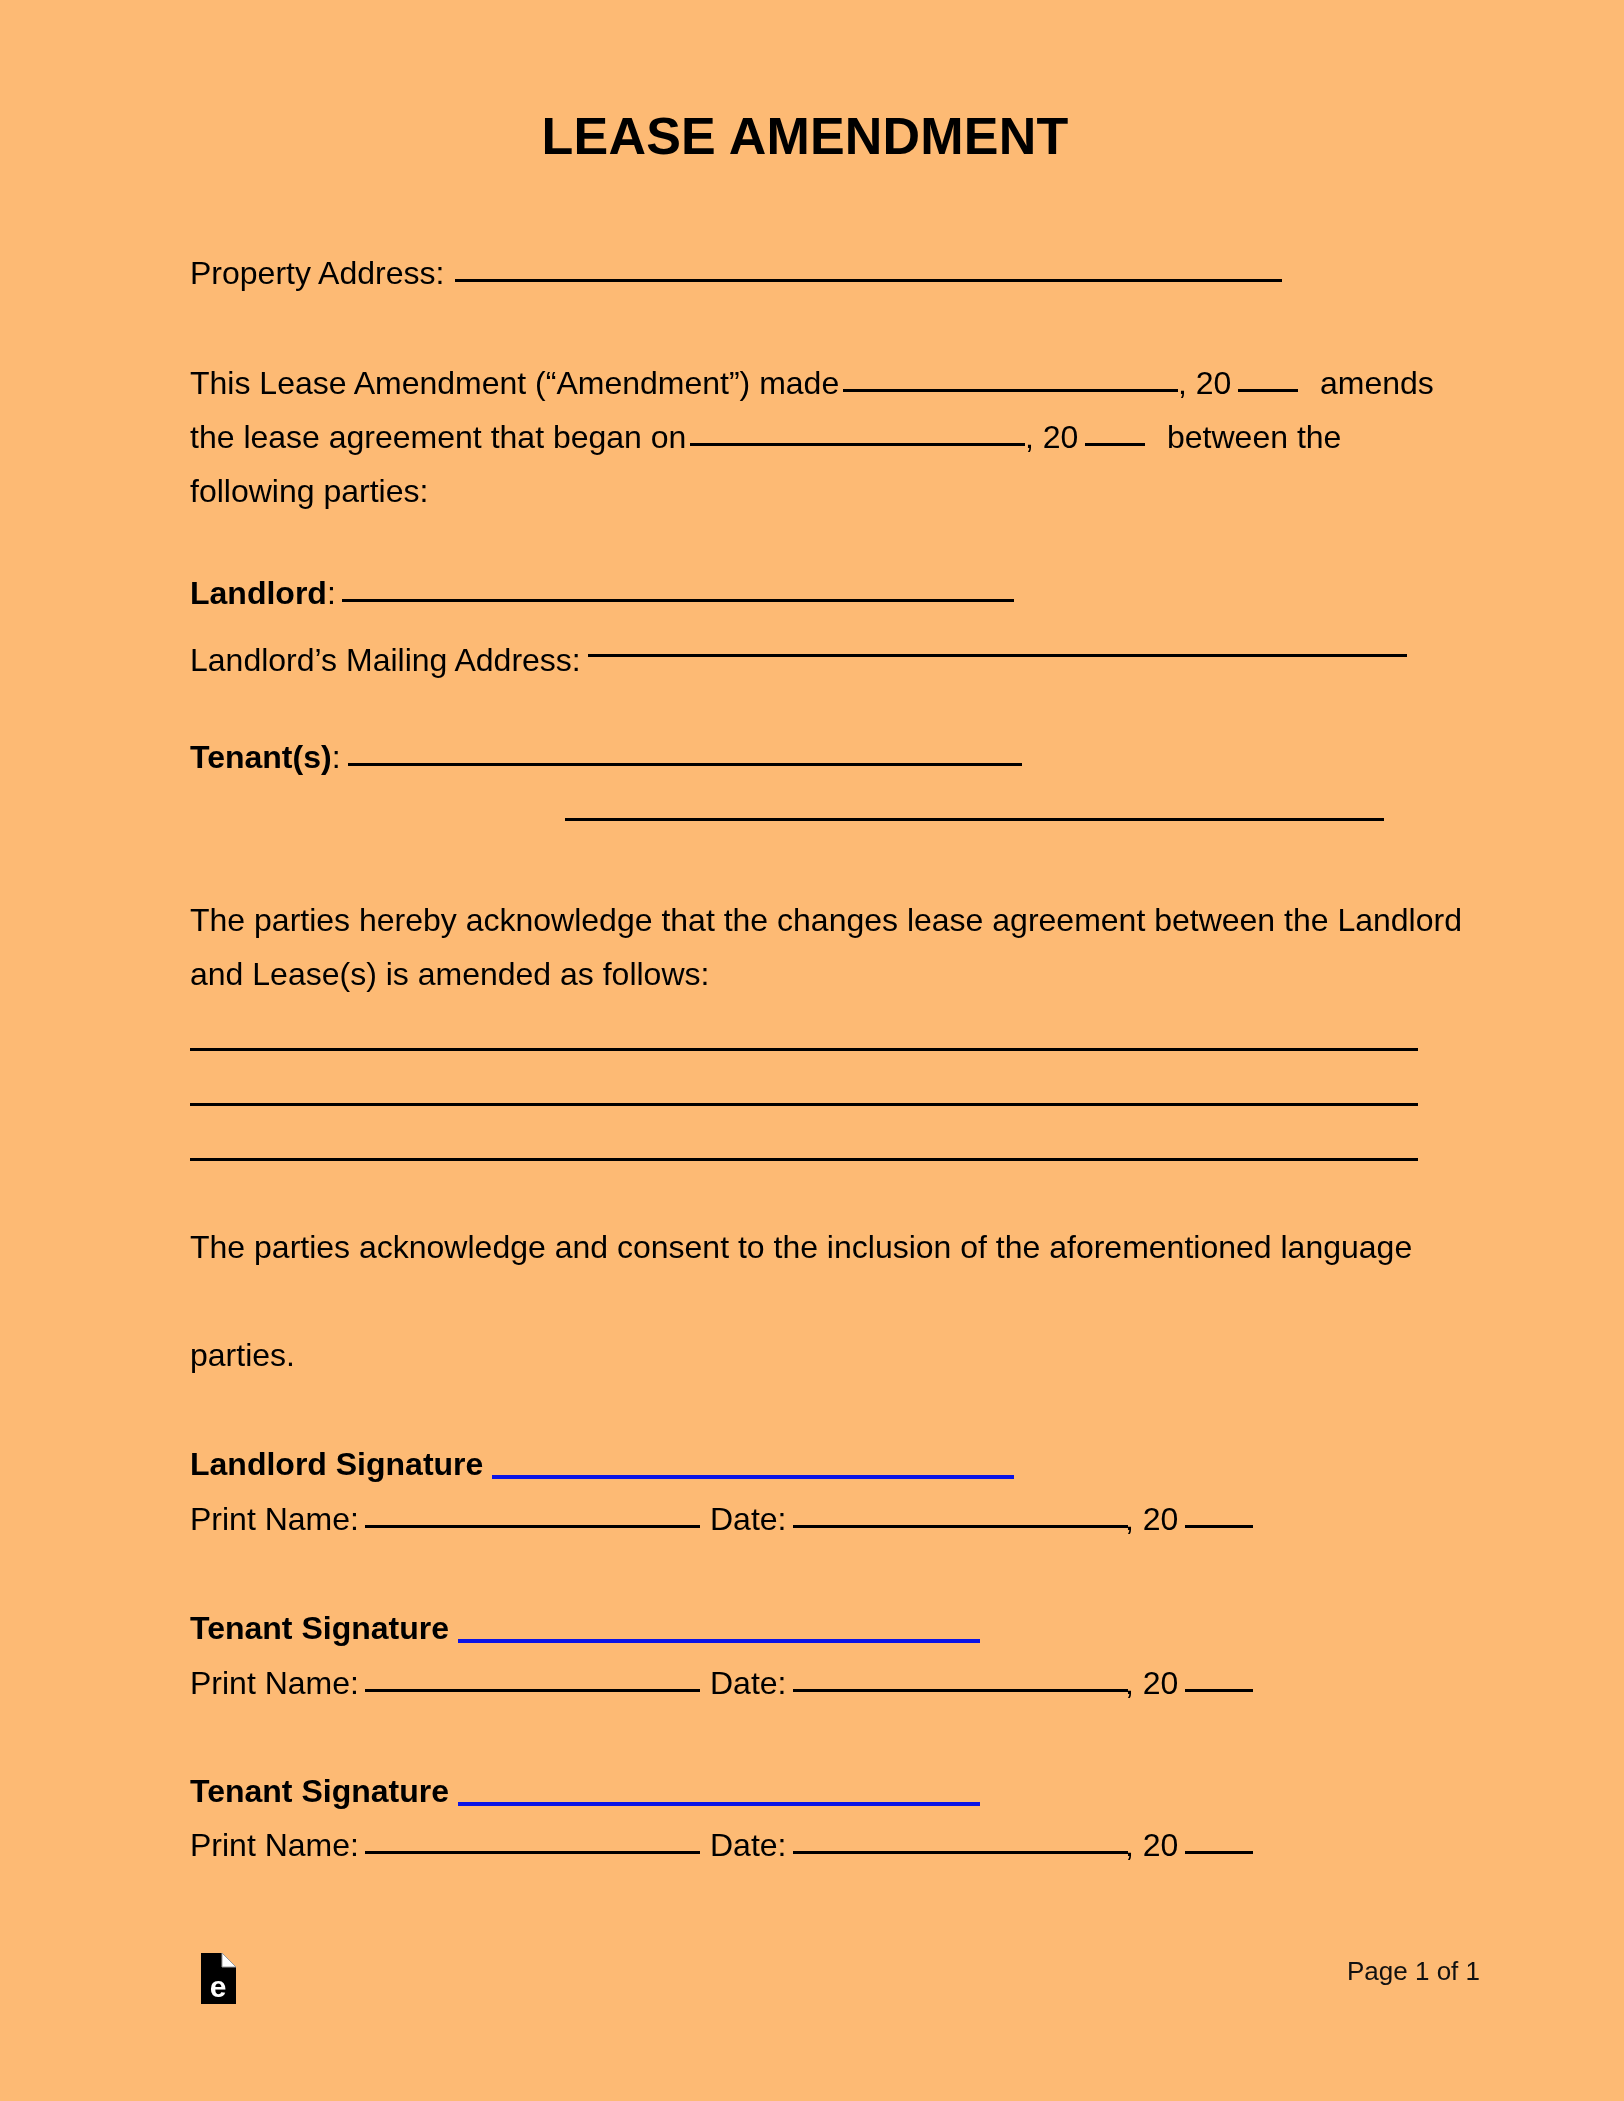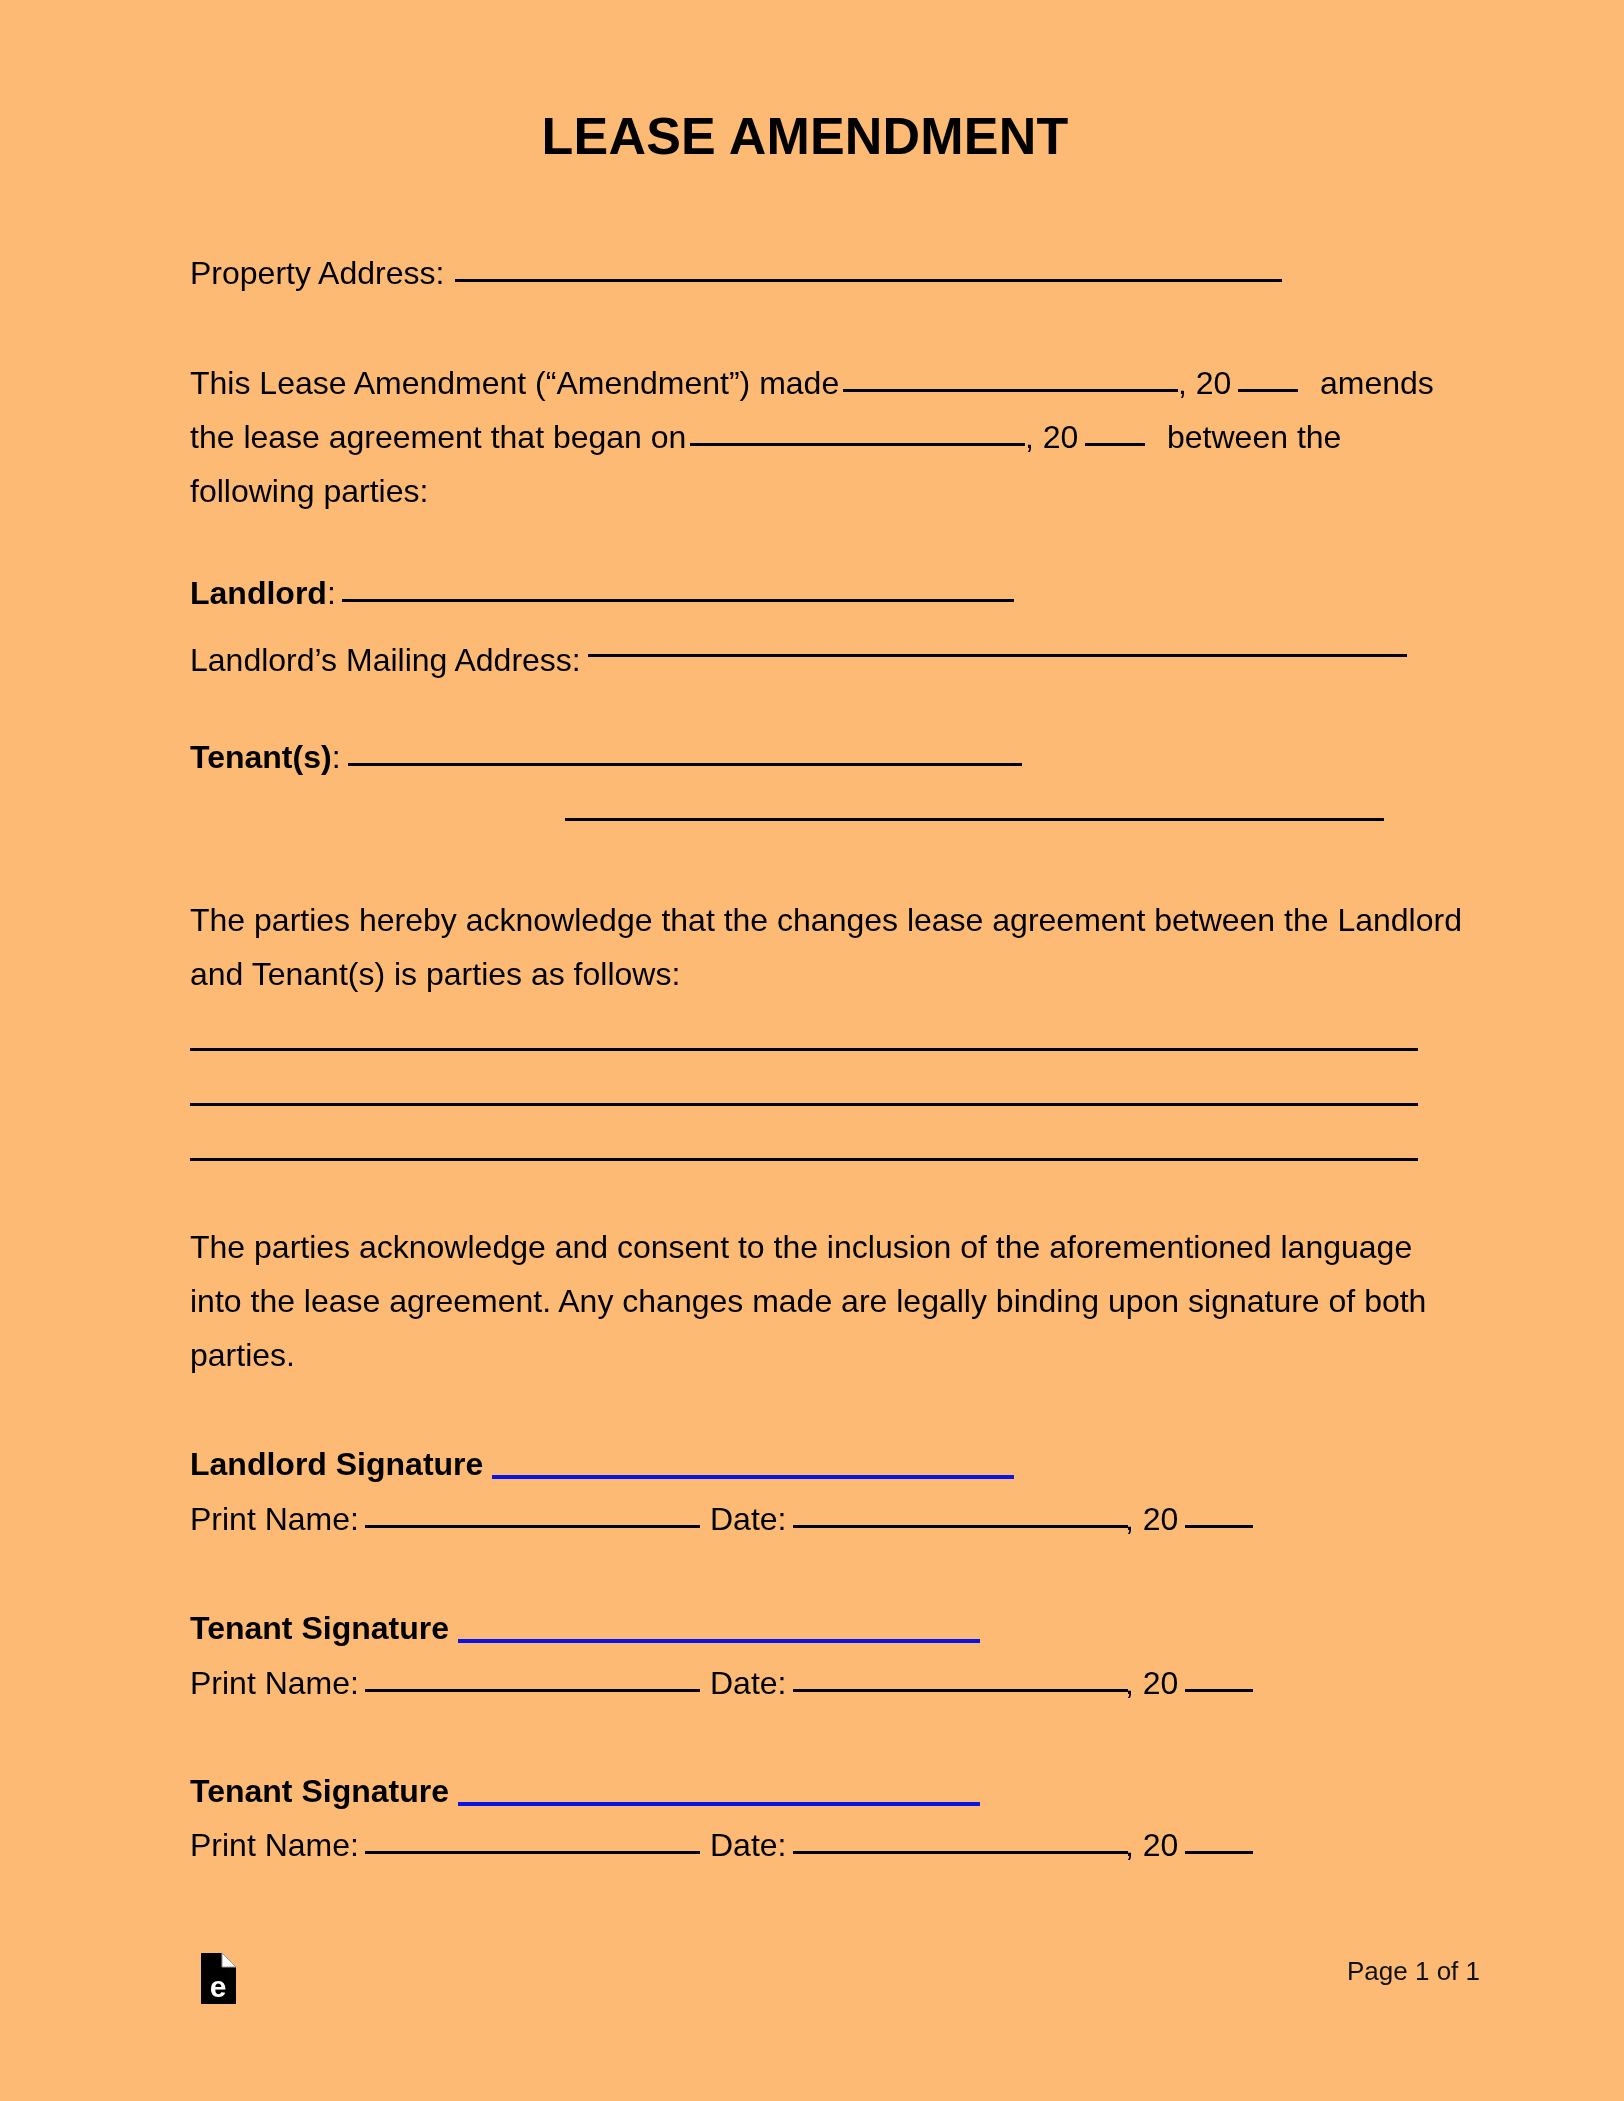--- a/index.html
+++ b/index.html
@@ -65,32 +65,29 @@
     <span class="txt" style="left:0"><span class="b">Tenant(s)</span><span>:</span></span>
   </div>
   <div class="line" style="left:348px; top:763px; width:674px;"></div>
 
   <div class="line" style="left:565px; top:818px; width:819px;"></div>
 
   <div class="row" style="top:903px; width:1240px;">
     <span class="txt" style="left:0">The parties hereby acknowledge that the changes lease agreement between the Landlord</span>
   </div>
   <div class="row" style="top:957px; width:1240px;">
-    <span class="txt" style="left:0">and Tenant(s) is parties as follows:</span>
+    <span class="txt" style="left:0">and Lease(s) is amended as follows:</span>
   </div>
 
   <div class="blank" style="top:1048px;"></div>
   <div class="blank" style="top:1103px;"></div>
   <div class="blank" style="top:1158px;"></div>
 
   <div class="row" style="top:1230px; width:1240px;">
     <span class="txt" style="left:0">The parties acknowledge and consent to the inclusion of the aforementioned language</span>
-  </div>
-  <div class="row" style="top:1284px; width:1240px;">
-    <span class="txt" style="left:0">into the lease agreement. Any changes made are legally binding upon signature of both</span>
   </div>
   <div class="row" style="top:1338px; width:1240px;">
     <span class="txt" style="left:0">parties.</span>
   </div>
 
   <div class="row" style="top:1447px; width:1240px;">
     <span class="txt b" style="left:0">Landlord Signature</span>
   </div>
   <div class="sig-line" style="left:492px; top:1475px; width:522px;"></div>
 

